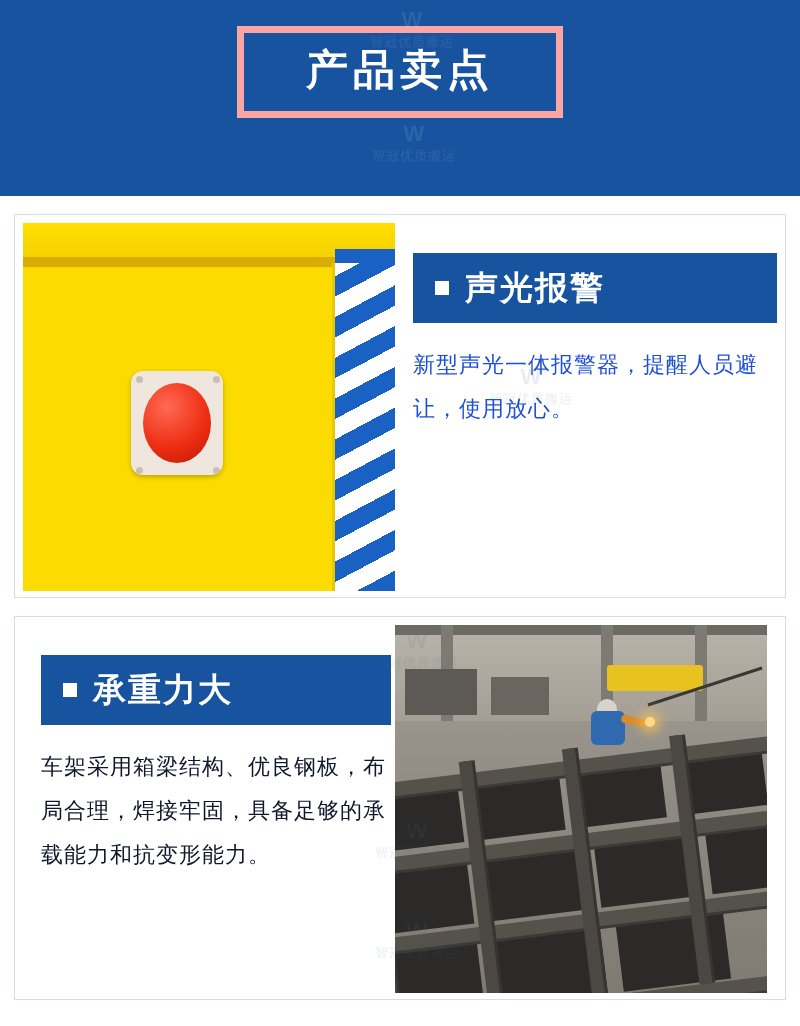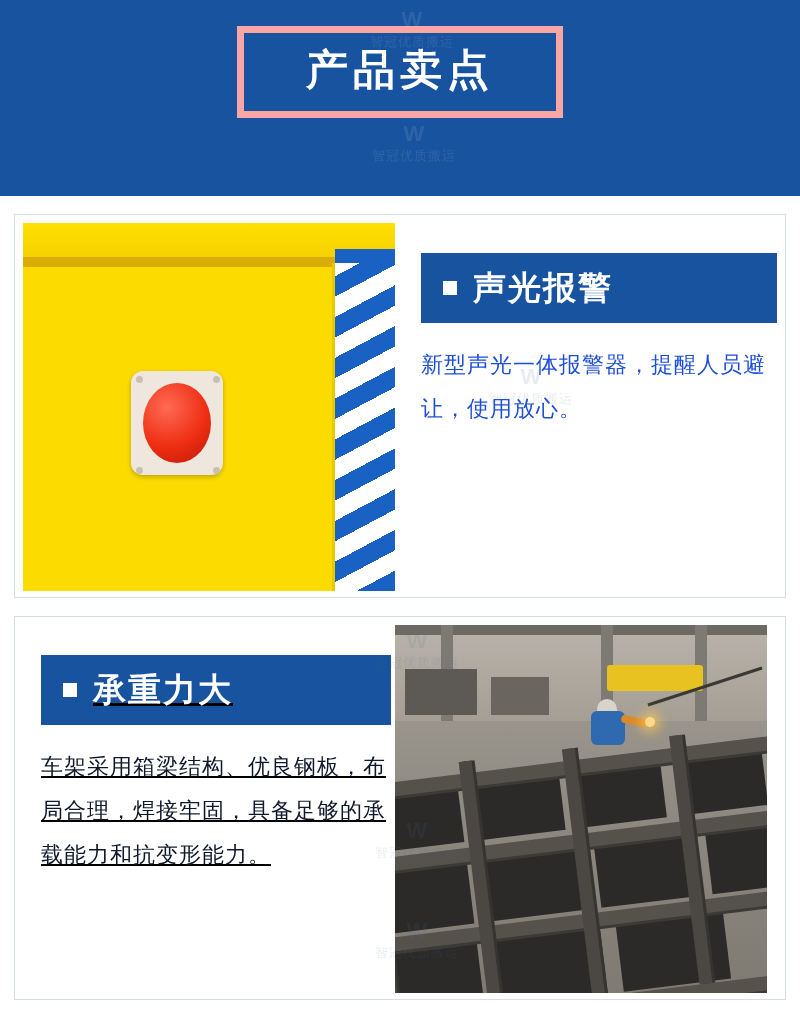--- a/index.html
+++ b/index.html
@@ -92,21 +92,20 @@
     background: #ffffff;
   }
 
   
   .block-1 {
     margin-top: 18px;
     height: 384px;
     display: flex;
     flex-direction: row;
     padding: 8px;
-    gap: 8px;
   }
   .photo-alarm {
     position: relative;
     width: 372px;
     height: 368px;
     overflow: hidden;
     background: #f2d200;
     flex: 0 0 auto;
   }
   
@@ -212,21 +211,20 @@
     display: flex;
     flex-direction: row;
     padding: 8px;
   }
   .block-2 .text-col {
     padding-left: 18px;
     padding-right: 4px;
     padding-top: 30px;
     width: 372px;
     flex: 0 0 auto;
-    text-decoration: underline;
   }
   .photo-frame {
     position: relative;
     width: 372px;
     height: 368px;
     overflow: hidden;
     flex: 0 0 auto;
     background: #8c8a84;
   }
   

